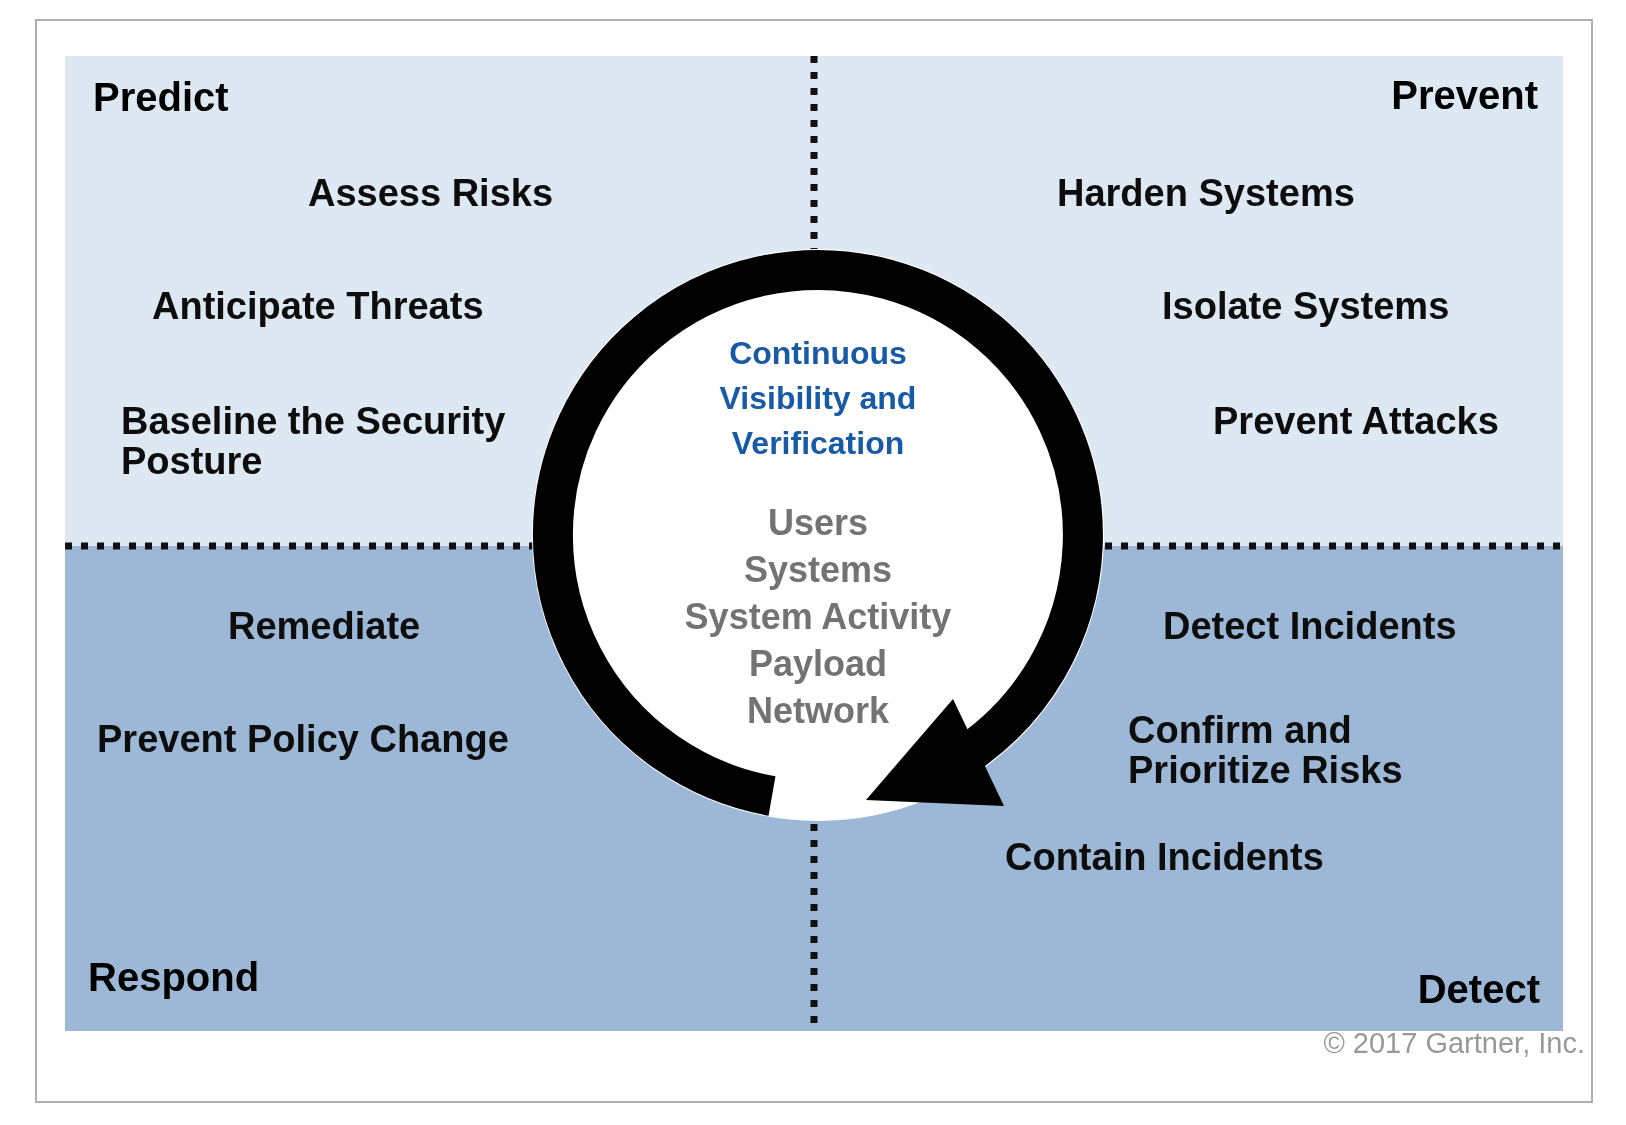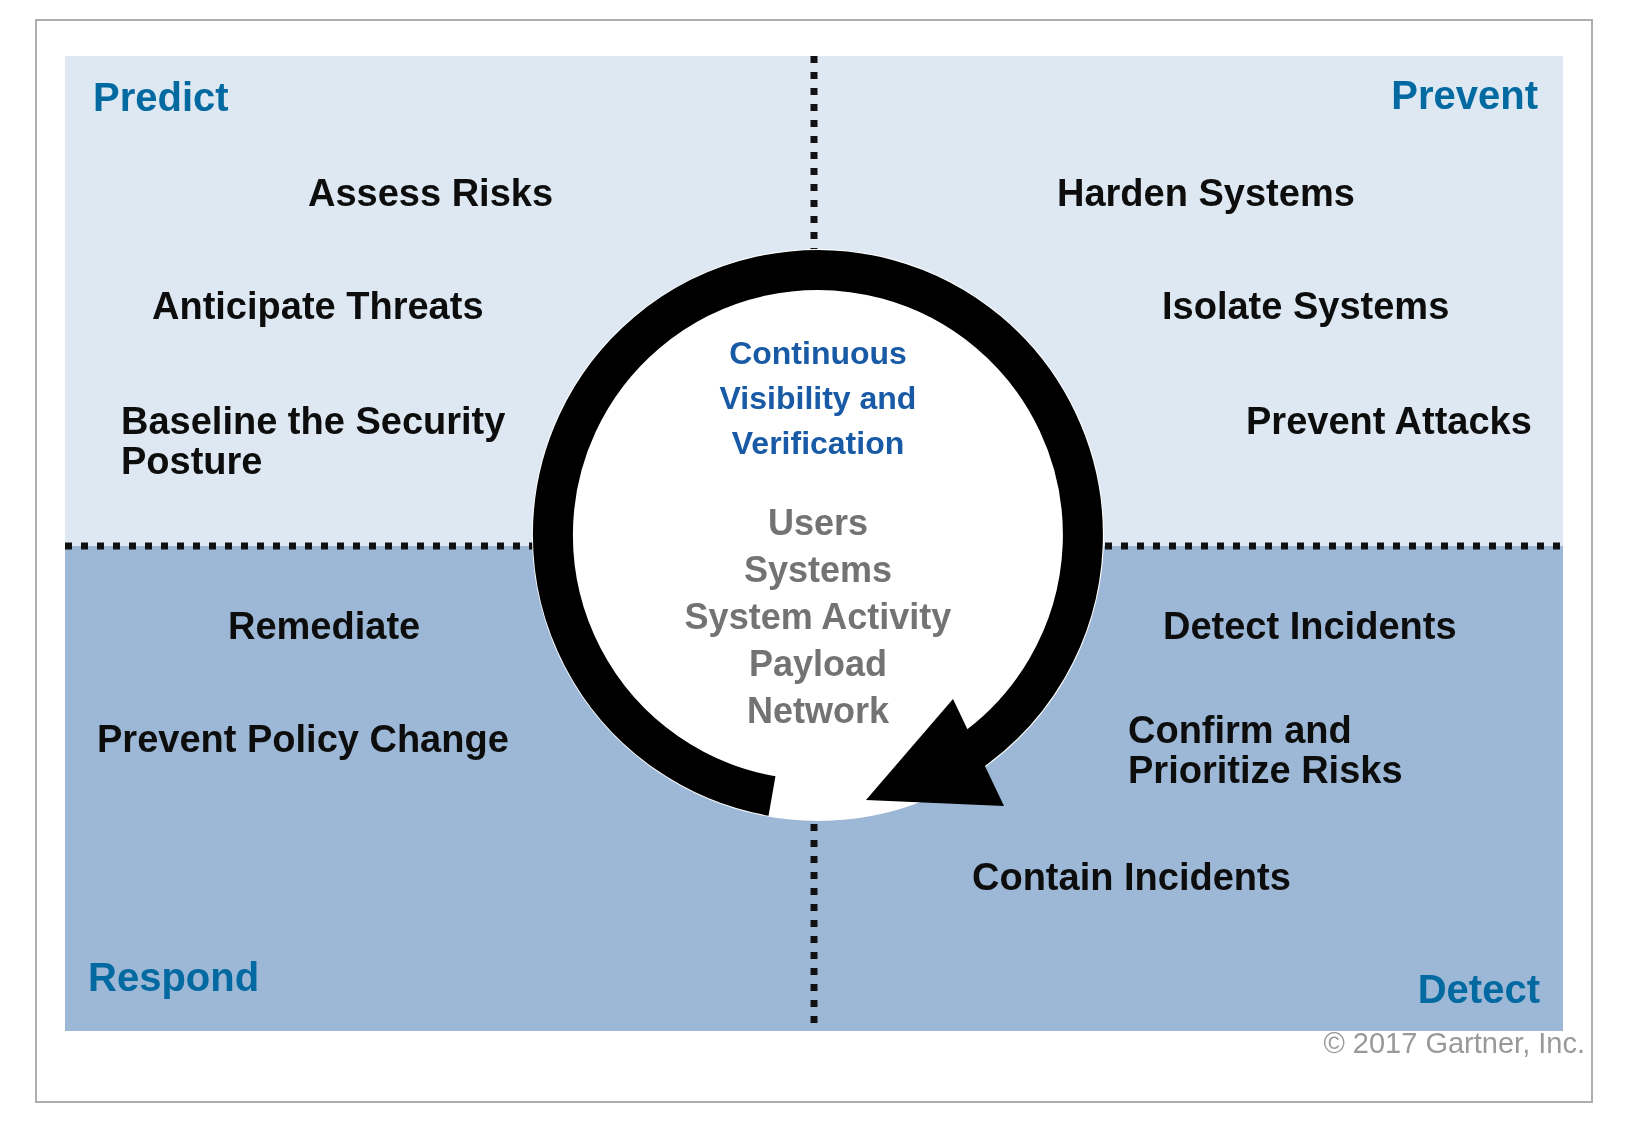--- a/index.html
+++ b/index.html
@@ -9,21 +9,21 @@
   }
   .frame{
     position:absolute;left:35px;top:19px;width:1558px;height:1084px;
     border:2px solid #aeaeae;background:#ffffff;box-sizing:border-box;
   }
   .quad{position:absolute;}
   .quad.top{background:#dde8f2;}
   .quad.bottom{background:#9cb8d6;}
   .overlay{position:absolute;left:0;top:0;width:1626px;height:1125px;pointer-events:none;}
   .phase{
-    position:absolute;font-size:40px;font-weight:bold;color:#0369a1;
+    position:absolute;font-size:40px;font-weight:bold;color:#000000;
     white-space:nowrap;line-height:44px;
   }
   .phase.right{text-align:right;}
   .q-item{
     position:absolute;font-size:38px;font-weight:bold;color:#0d0d0d;
     line-height:40px;white-space:pre-line;
   }
   .center-title{
     position:absolute;left:568px;top:331px;width:500px;text-align:center;
     font-size:32px;font-weight:bold;line-height:45px;color:#185aa5;
@@ -62,29 +62,29 @@
   <div class="phase" style="left:88px;top:955px;">Respond</div>
   <div class="phase right" style="right:86px;top:955px;margin-top:12px;">Detect</div>
 
   <div class="q-item" style="left:267px;top:173px;margin-left:41px;">Assess Risks</div>
   <div class="q-item" style="left:152px;top:286px;">Anticipate Threats</div>
   <div class="q-item" style="left:121px;top:401px;">Baseline the Security
 Posture</div>
 
   <div class="q-item" style="left:1057px;top:173px;">Harden Systems</div>
   <div class="q-item" style="left:1162px;top:286px;">Isolate Systems</div>
-  <div class="q-item" style="left:1246px;top:401px;text-align:right;">Prevent Attacks</div>
+  <div class="q-item" style="left:1213px;top:401px;text-align:right;">Prevent Attacks</div>
 
   <div class="q-item" style="left:228px;top:606px;">Remediate</div>
   <div class="q-item" style="left:97px;top:719px;">Prevent Policy Change</div>
 
   <div class="q-item" style="left:1163px;top:606px;">Detect Incidents</div>
   <div class="q-item" style="left:1128px;top:710px;">Confirm and
 Prioritize Risks</div>
-  <div class="q-item" style="left:972px;top:837px;margin-top:20px;">Contain Incidents</div>
+  <div class="q-item" style="left:1005px;top:837px;">Contain Incidents</div>
 
   <div class="center-title">
     <div>Continuous</div>
     <div>Visibility and</div>
     <div>Verification</div>
   </div>
   <div class="center-items">
     <div>Users</div>
     <div>Systems</div>
     <div>System Activity</div>

